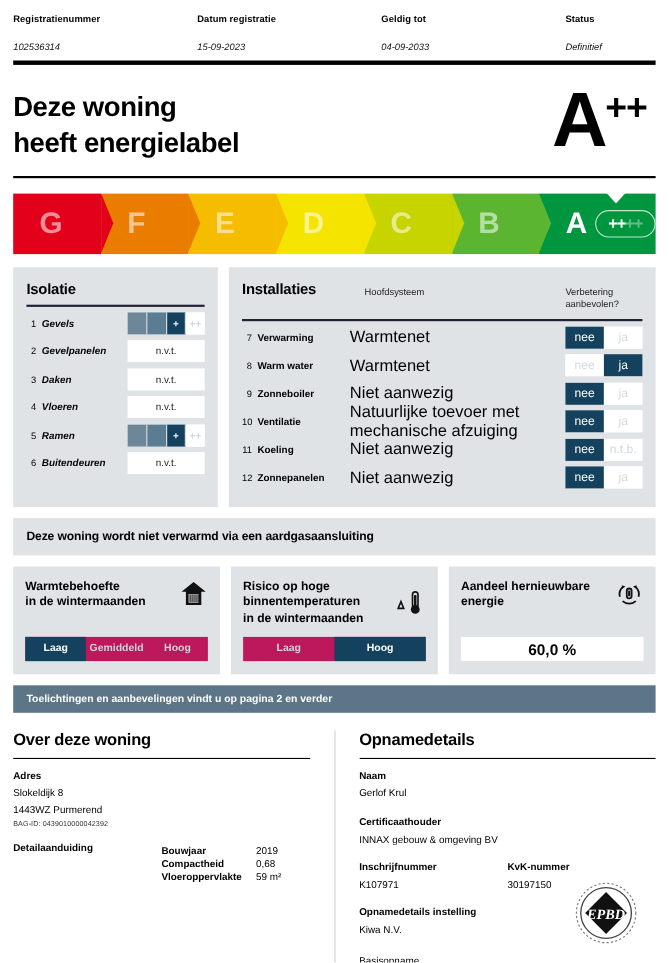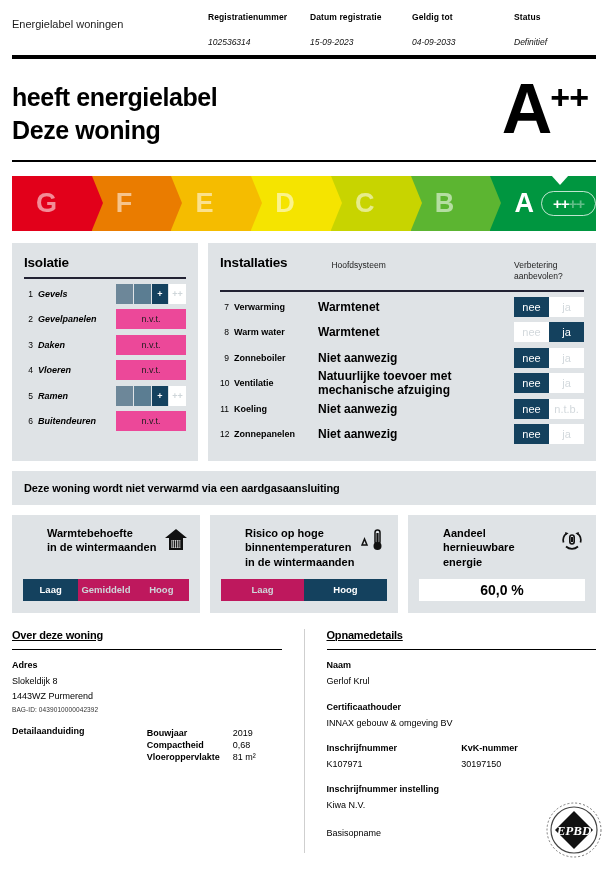--- a/index.html
+++ b/index.html
@@ -68,91 +68,90 @@
   .panel-sub { font-size: 8.5px; color: #1c1c1c; padding-top: 5px; }
   .panel-sub.hoofd { margin-left: 44px; }
   .panel-sub.verb { margin-left: auto; text-align: left; line-height: 1.35; width: 70px; }
   .panel-rule { height: 1.6px; background: #223; margin: 7px 0 4px; }
 
   .row { display: flex; align-items: center; height: 22px; margin-bottom: 3.5px; }
   .row-num { font-size: 8.5px; width: 14px; text-align: right; padding-right: 5px; }
   .row-name { font-size: 9px; font-weight: bold; }
   .iso .row-name { width: 78px; font-style: italic; }
   .inst .row-name { width: 76px; }
-  .row-sys { font-size: 12px; flex: 1; padding-left: 8px; font-weight: bold; }
+  .row-sys { font-size: 15px; flex: 1; padding-left: 8px; }
 
   
   .ratebar { display: flex; flex: 1; height: 20px; background: #fff; }
   .rseg { flex: 1; display: flex; align-items: center; justify-content: center;
           font-size: 9px; font-weight: bold; border-right: 1.5px solid #dfe3e6; }
   .rseg:last-child { border-right: none; }
   .rseg.f1 { background: #6d8799; }
   .rseg.f2 { background: #5b7d92; }
   .rseg.f3 { background: #14415e; color: #fff; }
   .rseg.f4 { background: #ffffff; color: #cfd6da; }
-  .nvt { flex: 1; height: 20px; background: #ec4899; display: flex; align-items: center;
+  .nvt { flex: 1; height: 20px; background: #ffffff; display: flex; align-items: center;
          justify-content: center; font-size: 9px; color: #1c1c1c; }
 
   
   .yn { display: flex; width: 70px; height: 20px; background: #fff; margin-left: auto; }
   .yn span { flex: 1; display: flex; align-items: center; justify-content: center;
              font-size: 11px; font-weight: normal; }
   .yn .sel { background: #14415e; color: #fff; }
   .yn .unsel { background: #fff; color: #d3d9dd; }
 
   
   .gasbar { background: #dfe3e6; padding: 11px 12px; margin-top: 10px;
             font-size: 11px; font-weight: bold; letter-spacing: -.1px; }
 
   
   .cards { display: flex; gap: 10px; margin-top: 10px; }
   .card { background: #dfe3e6; padding: 11px 11px 12px; flex: 1; height: 98px;
           display: flex; flex-direction: column; }
-  .card-head { display: flex; align-items: flex-start; margin-left: 24px; }
+  .card-head { display: flex; align-items: center; }
   .card-title { font-size: 11px; font-weight: bold; line-height: 1.35; flex: 1; }
   .card-icon { width: 26px; height: 28px; flex: 0 0 26px; }
   .seg3 { display: flex; height: 22px; background: #be185d; margin-top: auto; }
   .seg3 span { flex: 1; display: flex; align-items: center; justify-content: center;
                font-size: 9.5px; font-weight: bold; }
   .seg3 .sel { background: #14415e; color: #fff; }
   .seg3 .unsel { color: #cfd6da; }
   .pctbox { height: 22px; background: #fff; margin-top: auto; display: flex;
             align-items: center; justify-content: center; font-size: 14px; font-weight: bold; }
 
   
   .noteBar { background: #5d7687; color: #fff; font-size: 9.5px; font-weight: bold;
              padding: 7px 12px; margin-top: 10px; }
 
   
   .bottom { display: flex; gap: 22px; margin-top: 16px; }
   .bcol { flex: 1; }
   .bcol.right { border-left: 1px solid #cfcfcf; padding-left: 22px; }
-  .sec-title { font-size: 11px; font-weight: bold; letter-spacing: -.2px; text-decoration: underline; }
+  .sec-title { font-size: 15px; font-weight: bold; letter-spacing: -.2px; }
   .sec-rule { height: 1.6px; background: #000; margin: 8px 0 10px; }
   .flabel { font-size: 9px; font-weight: bold; margin-bottom: 4px; }
   .fvalue { font-size: 9px; line-height: 1.6; }
   .tiny { font-size: 6.5px; color: #333; margin-top: 3px; letter-spacing: .1px; }
   .blk { margin-bottom: 13px; }
 
   .detail-row { display: flex; margin-top: 2px; }
   .detail-row .k { font-size: 9px; font-weight: bold; width: 86px; }
   .detail-row .v { font-size: 9px; }
   .twocol { display: flex; }
   .twocol > div { flex: 1; }
 
   .house-dia { margin-top: 4px; }
-  .stamp { position: absolute; right: 5px; bottom: 16px; width: 58px; height: 58px; }
+  .stamp { position: absolute; right: 28px; bottom: 16px; width: 58px; height: 58px; }
 </style>
 </head>
 <body>
 
 <div class="page">
 
   <div class="topbar">
-    <div class="topbar-title">Energielabel woningen</div>
     <div class="meta-group">
       <div class="meta">
         <div class="meta-label">Registratienummer</div>
         <div class="meta-value">102536314</div>
       </div>
       <div class="meta">
         <div class="meta-label">Datum registratie</div>
         <div class="meta-value">15-09-2023</div>
       </div>
       <div class="meta">
@@ -162,22 +161,22 @@
       <div class="meta status">
         <div class="meta-label">Status</div>
         <div class="meta-value">Definitief</div>
       </div>
     </div>
   </div>
   <div class="rule-black"></div>
 
   <div class="title-row">
     <div class="title-text">
+      <div>Deze woning</div>
       <div>heeft energielabel</div>
-      <div>Deze woning</div>
     </div>
     <div class="bigletter"><span>A</span><sup>++</sup></div>
   </div>
   <div class="rule-thin"></div>
 
   <div class="scale" id="scale">
       <div class="scale-seg" style="background: rgb(226, 0, 26); border-left-color: rgb(226, 0, 26); color: rgb(226, 0, 26); z-index: 10;">
         <span class="ch">G</span>
       </div>
       <div class="scale-seg" style="background: rgb(234, 124, 0); border-left-color: rgb(234, 124, 0); color: rgb(234, 124, 0); z-index: 9;">
@@ -391,20 +390,21 @@
               <path d="M19.8 6 L16.4 7.2 L19.4 9.3 Z" fill="#111"></path>
               <rect x="10.8" y="9" width="4.4" height="9" rx="2.2" fill="none" stroke="#111" stroke-width="1.6"></rect>
               <rect x="12" y="11" width="2" height="5" fill="#111"></rect>
             </svg>
         </span>
       </div>
       <div class="pctbox">60,0 %</div>
     </div>
   </div>
 
+  <div class="noteBar">Toelichtingen en aanbevelingen vindt u op pagina 2 en verder</div>
 
   <div class="bottom">
 
     <div class="bcol">
       <div class="sec-title">Over deze woning</div>
       <div class="sec-rule"></div>
 
       <div class="blk">
         <div class="flabel">Adres</div>
         <div class="fvalue">Slokeldijk 8</div>
@@ -420,21 +420,21 @@
           <div class="detail-row">
             <div class="k">Bouwjaar</div>
             <div class="v">2019</div>
           </div>
           <div class="detail-row">
             <div class="k">Compactheid</div>
             <div class="v">0,68</div>
           </div>
           <div class="detail-row">
             <div class="k">Vloeroppervlakte</div>
-            <div class="v">81 m²</div>
+            <div class="v">59 m²</div>
           </div>
         </div>
       </div>
 
     </div>
 
     <div class="bcol right">
       <div class="sec-title">Opnamedetails</div>
       <div class="sec-rule"></div>
 
@@ -455,21 +455,21 @@
           <div class="flabel">Inschrijfnummer</div>
           <div class="fvalue">K107971</div>
         </div>
         <div>
           <div class="flabel">KvK-nummer</div>
           <div class="fvalue">30197150</div>
         </div>
       </div>
 
       <div class="blk">
-        <div class="flabel">Inschrijfnummer instelling</div>
+        <div class="flabel">Opnamedetails instelling</div>
         <div class="fvalue">Kiwa N.V.</div>
       </div>
 
       <div class="blk">
         <div class="fvalue">Basisopname</div>
       </div>
     </div>
   </div>
 
   <div class="stamp">

